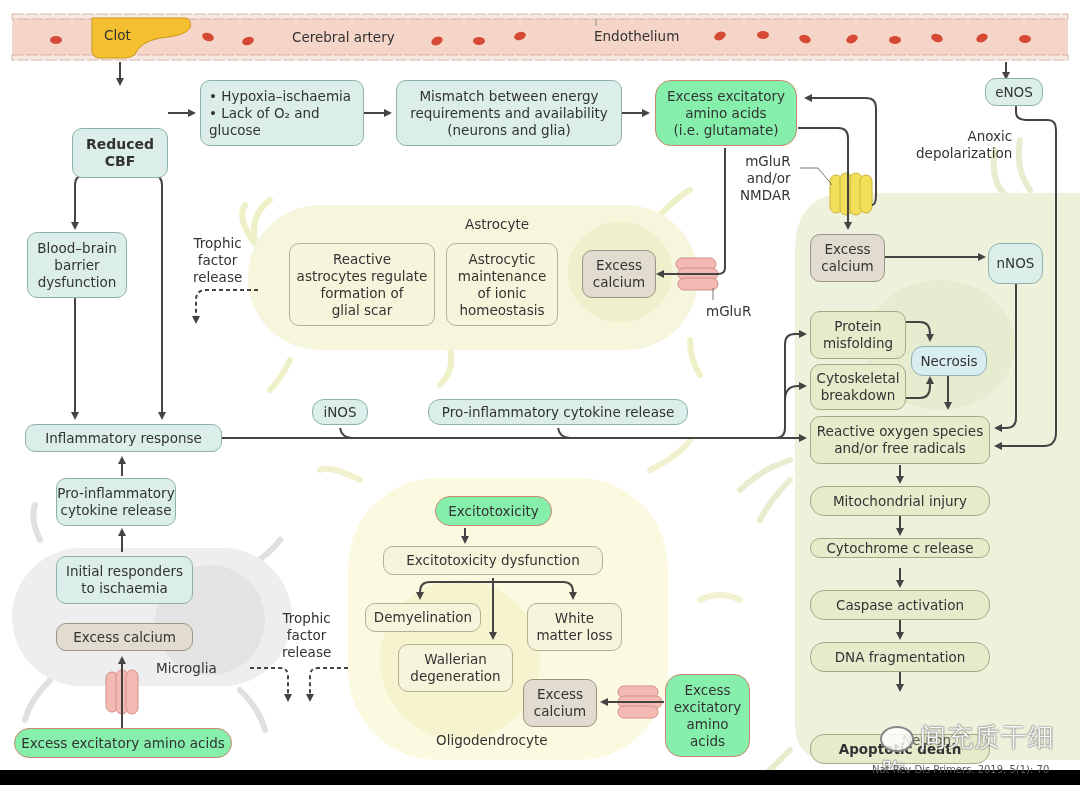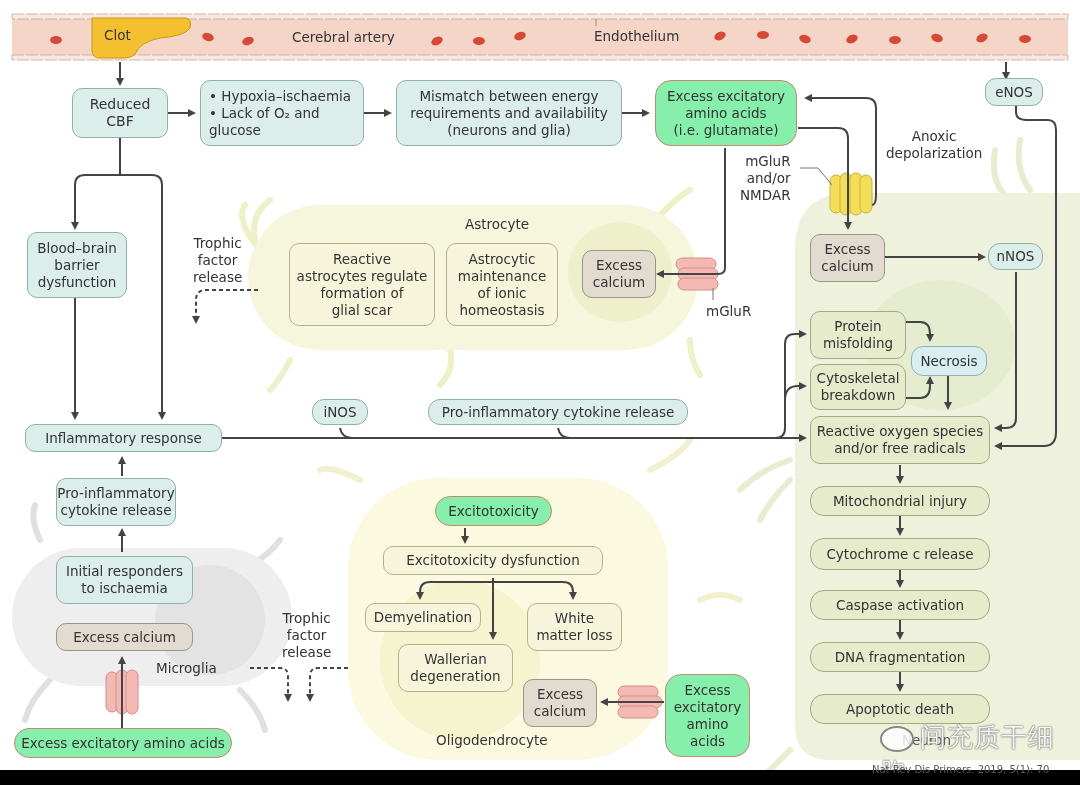--- a/index.html
+++ b/index.html
@@ -5,21 +5,21 @@
   html,body{margin:0;padding:0;background:#fff;}
   body{width:1080px;height:785px;position:relative;overflow:hidden;font-family:"DejaVu Sans","Liberation Sans",sans-serif;color:#333;}
   .box{position:absolute;box-sizing:border-box;border:1.3px solid #8aa6a2;border-radius:10px;display:flex;align-items:center;justify-content:center;text-align:center;font-size:13.5px;line-height:17px;color:#333;white-space:pre-line;}
   .teal{background:#dbeeea;border-color:#8fb1ab;}
   .salmon{background:#86efac;border-color:#c9876d;border-radius:16px;}
   .beige{background:#e2dcd0;border-color:#9c9484;}
   .olive{background:#e6ebcc;border-color:#a3aa83;}
   .cream{background:#f6f5dc;border-color:#b4b28e;}
   .necro{background:#d9eef0;border-color:#8fb1b3;}
   .lbl{position:absolute;font-size:13.5px;line-height:17px;color:#333;text-align:center;white-space:pre-line;}
-  .bold{font-weight:normal;}
+  .bold{font-weight:bold;margin-top:40px;}
   svg.layer{position:absolute;left:0;top:0;}
   .footer{position:absolute;left:0;top:770px;width:1080px;height:15px;background:#000;}
   .cite{position:absolute;left:872px;top:764px;font-size:10px;color:#555;}
   .wm{position:absolute;left:880px;top:720px;font-size:26px;color:rgba(255,255,255,0.95);text-shadow:0 0 2px #666,0 0 1px #444;letter-spacing:1px;}
 </style>
 </head>
 <body>
 
 <svg class="layer" width="1080" height="785">
 
@@ -159,21 +159,21 @@
 • Lack of O₂ and
   glucose</div>
 <div class="box teal" style="left:396px;top:80px;width:226px;height:66px;">Mismatch between energy
 requirements and availability
 (neurons and glia)</div>
 <div class="box salmon" style="left:655px;top:80px;width:142px;height:66px;">Excess excitatory
 amino acids
 (i.e. glutamate)</div>
 <div class="box teal" style="left:985px;top:78px;width:58px;height:28px;border-radius:11px;">eNOS</div>
 
-<div class="lbl" style="left:886px;top:128px;text-align:center;">Anoxic
+<div class="lbl" style="left:916px;top:128px;text-align:right;">Anoxic
 depolarization</div>
 <div class="lbl" style="left:740px;top:153px;text-align:right;">mGluR
 and/or
 NMDAR</div>
 <div class="lbl" style="left:706px;top:303px;">mGluR</div>
 <div class="lbl" style="left:193px;top:235px;">Trophic
 factor
 release</div>
 <div class="lbl" style="left:282px;top:610px;">Trophic
 factor
@@ -216,30 +216,30 @@
 <div class="box beige" style="left:523px;top:679px;width:74px;height:48px;">Excess
 calcium</div>
 <div class="box salmon" style="left:665px;top:674px;width:85px;height:83px;">Excess
 excitatory
 amino
 acids</div>
 <div class="lbl" style="left:436px;top:732px;">Oligodendrocyte</div>
 
 <div class="box beige" style="left:810px;top:234px;width:75px;height:48px;">Excess
 calcium</div>
-<div class="box teal" style="left:988px;top:243px;width:55px;height:27px;border-radius:12px;">nNOS</div>
+<div class="box teal" style="left:988px;top:243px;width:55px;height:41px;border-radius:12px;">nNOS</div>
 <div class="box olive" style="left:810px;top:311px;width:96px;height:48px;">Protein
 misfolding</div>
 <div class="box olive" style="left:810px;top:364px;width:96px;height:46px;">Cytoskeletal
 breakdown</div>
 <div class="box necro" style="left:911px;top:346px;width:76px;height:30px;border-radius:12px;">Necrosis</div>
 <div class="box olive" style="left:810px;top:416px;width:180px;height:48px;">Reactive oxygen species
 and/or free radicals</div>
 <div class="box olive" style="left:810px;top:486px;width:180px;height:30px;border-radius:14px;">Mitochondrial injury</div>
-<div class="box olive" style="left:810px;top:538px;width:180px;height:32px;border-radius:14px;">Cytochrome c release</div>
+<div class="box olive" style="left:810px;top:538px;width:180px;height:20px;border-radius:14px;">Cytochrome c release</div>
 <div class="box olive" style="left:810px;top:590px;width:180px;height:30px;border-radius:14px;">Caspase activation</div>
 <div class="box olive" style="left:810px;top:642px;width:180px;height:30px;border-radius:14px;">DNA fragmentation</div>
 <div class="box olive bold" style="left:810px;top:694px;width:180px;height:30px;border-radius:14px;">Apoptotic death</div>
 <div class="lbl" style="left:902px;top:732px;color:#555;">Neuron</div>
 
 <div class="wm">
   <span style="display:inline-block;width:30px;height:22px;border:2px solid #888;border-radius:50%;vertical-align:middle;margin-right:6px;background:rgba(255,255,255,0.8);"></span><span>间充质干细胞</span>
 </div>
 <div class="footer"></div>
 <div class="cite">Nat Rev Dis Primers. 2019, 5(1): 70</div>

